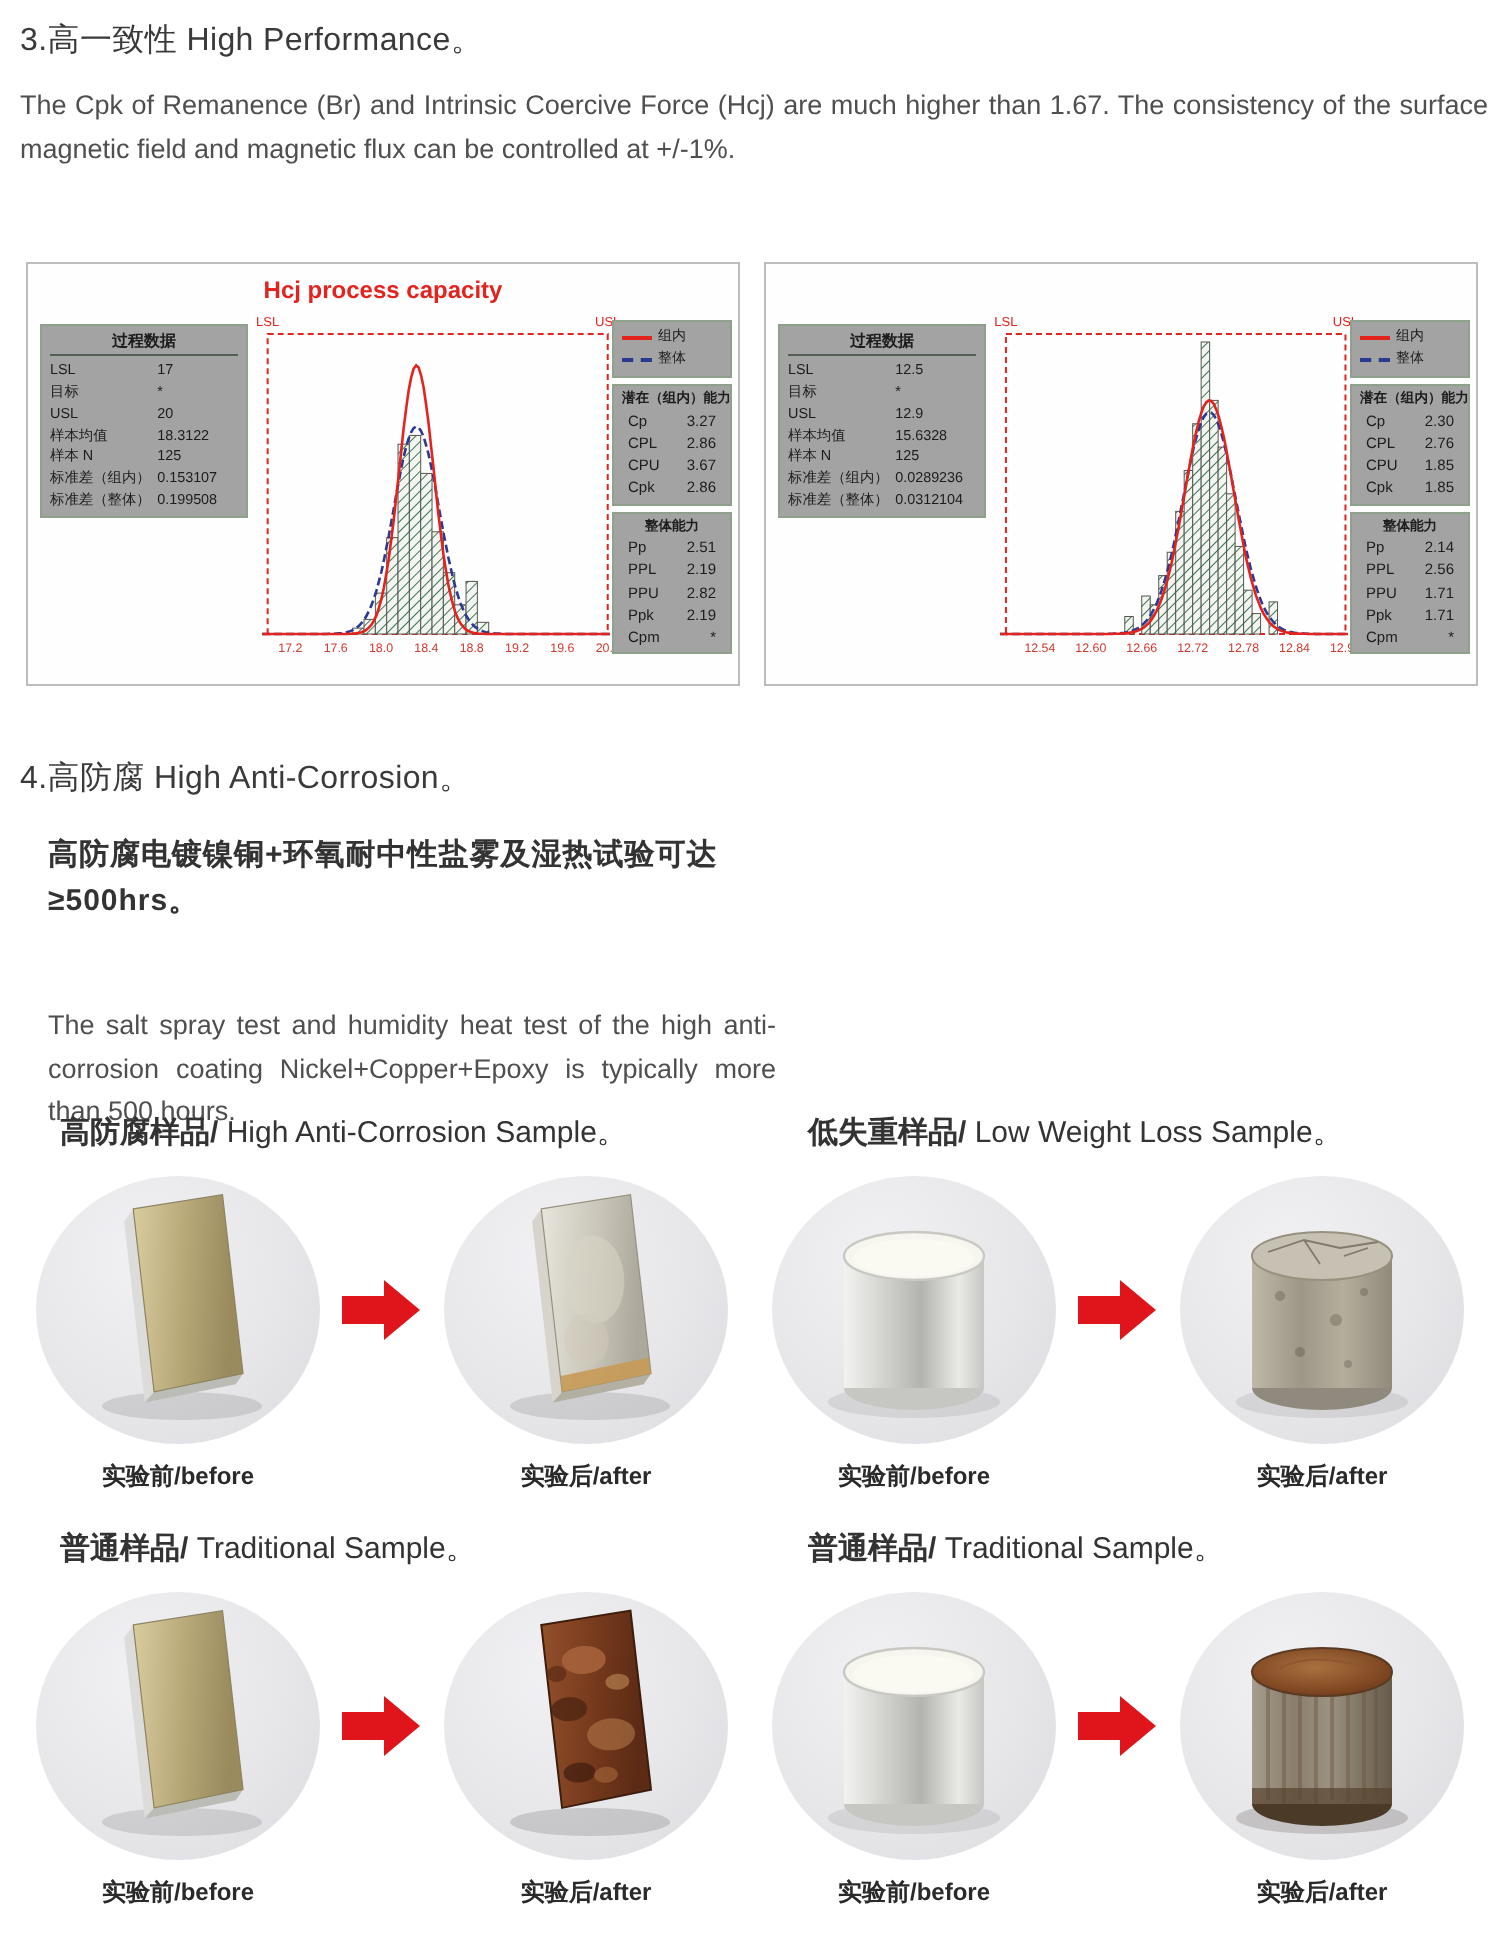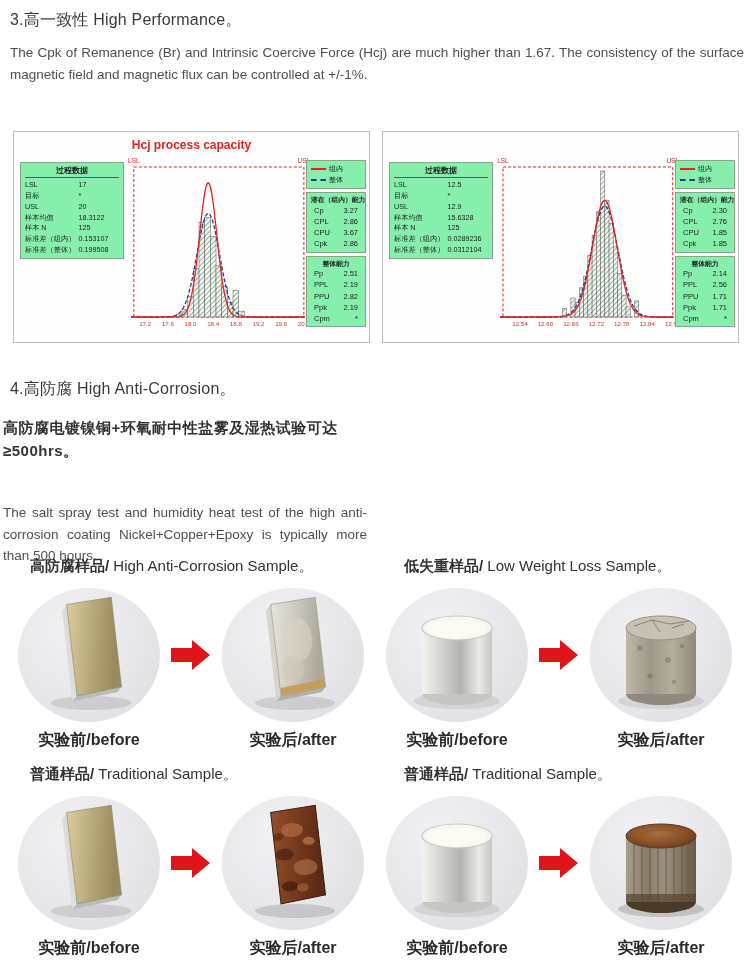--- a/index.html
+++ b/index.html
@@ -3,32 +3,32 @@
 <meta charset="utf-8">
 <style>
   html,body{margin:0;padding:0;background:#fff;}
   body{font-family:"Liberation Sans","DejaVu Sans",sans-serif;}
   #page{position:relative;width:750px;height:976px;background:#ffffff;overflow:hidden;color:#444;}
 
   .sec-heading{position:absolute;font-size:16px;color:#3a3a3a;letter-spacing:0.2px;}
   .para{position:absolute;color:#4f4f4f;font-size:13.5px;line-height:1.6;}
   #para3{left:10px;top:42px;width:734px;}
   #para3 .en{text-align:justify;}
-  #para4{left:3px;top:417px;width:364px;}
+  #para4{left:24px;top:417px;width:364px;}
   #para4 .cn{font-weight:bold;font-size:15px;color:#333;line-height:1.5;margin-bottom:3px;letter-spacing:0.5px;}
   #para4 .en{text-align:justify;margin-top:40px;}
   #para5{left:390px;top:417px;width:352px;}
   #para5 .cn{font-size:14px;color:#3f3f3f;line-height:1.55;margin-bottom:3px;}
 
   
   .chart-panel{position:absolute;width:355px;height:210px;border:1px solid #bdbdbd;background:#fefefe;top:131px;}
   #chart-hcj{left:13px;}
   #chart-br{left:382px;}
   .chart-title{position:absolute;top:6px;left:0;right:0;text-align:center;color:#e3231e;font-weight:bold;font-size:12px;}
-  .box{background:#86efac;border:1px solid #8fa08b;color:#1d1d1d;padding:2px 4px;box-sizing:border-box;}
+  .box{background:#a3a3a3;border:1px solid #8fa08b;color:#1d1d1d;padding:2px 4px;box-sizing:border-box;}
   .box-title{text-align:center;font-weight:bold;font-size:7.5px;white-space:nowrap;line-height:1.4;}
   .box-title.underlined{border-bottom:1px solid #556055;margin-bottom:2px;padding-bottom:1px;font-size:8px;}
   .process-box{position:absolute;left:6px;top:30px;width:104px;font-size:7.2px;}
   .process-box .srow{display:grid;grid-template-columns:57% 43%;line-height:1.5;}
   .plot{position:absolute;left:114px;top:22px;width:180px;height:176px;}
   svg text{font-family:"Liberation Sans","DejaVu Sans",sans-serif;}
   .right-col{position:absolute;left:292px;top:28px;width:60px;display:flex;flex-direction:column;gap:3px;}
   .legend-box{font-size:7px;padding:3px 4px;}
   .legend-row{display:flex;align-items:center;line-height:1.5;}
   .lline{width:15px;height:0;border-top:2px solid #e3231e;margin-right:3px;flex:none;}
@@ -39,21 +39,21 @@
   
   .sample-heading{position:absolute;font-size:15px;color:#333;}
   .sample-heading .cn{font-weight:bold;}
   .quad{position:absolute;width:348px;}
   .pair{display:flex;align-items:center;gap:11px;}
   .oval{width:142px;height:134px;border-radius:50%;flex:none;
         background:radial-gradient(ellipse at 38% 30%, #f1f1f3 0%, #e7e7ea 55%, #dbdbdf 100%);
         display:flex;align-items:center;justify-content:center;overflow:hidden;}
   .arrow{width:40px;flex:none;display:flex;justify-content:center;}
   .labels{display:flex;gap:11px;margin-top:8px;}
-  .labels span{width:142px;text-align:center;font-weight:bold;font-size:16px;color:#2a2a2a;flex:none;}
+  .labels span{width:142px;text-align:center;font-weight:bold;font-size:12px;color:#2a2a2a;flex:none;}
   .labels .sp{width:40px;}
   .magnet{display:block;}
 </style>
 </head>
 <body>
 
 <div id="page">
 
   <div class="sec-heading" style="left:10px;top:10px">3.高一致性 High Performance。</div>
   <div class="para" id="para3">

